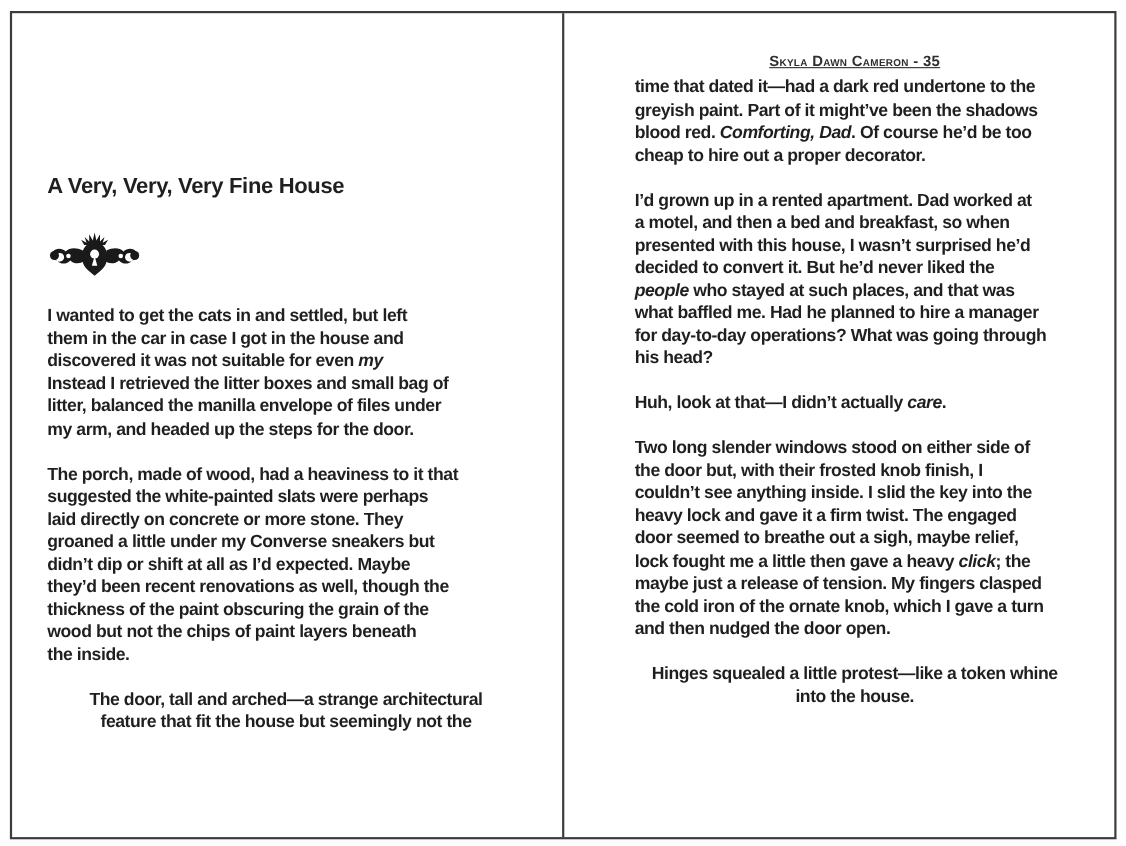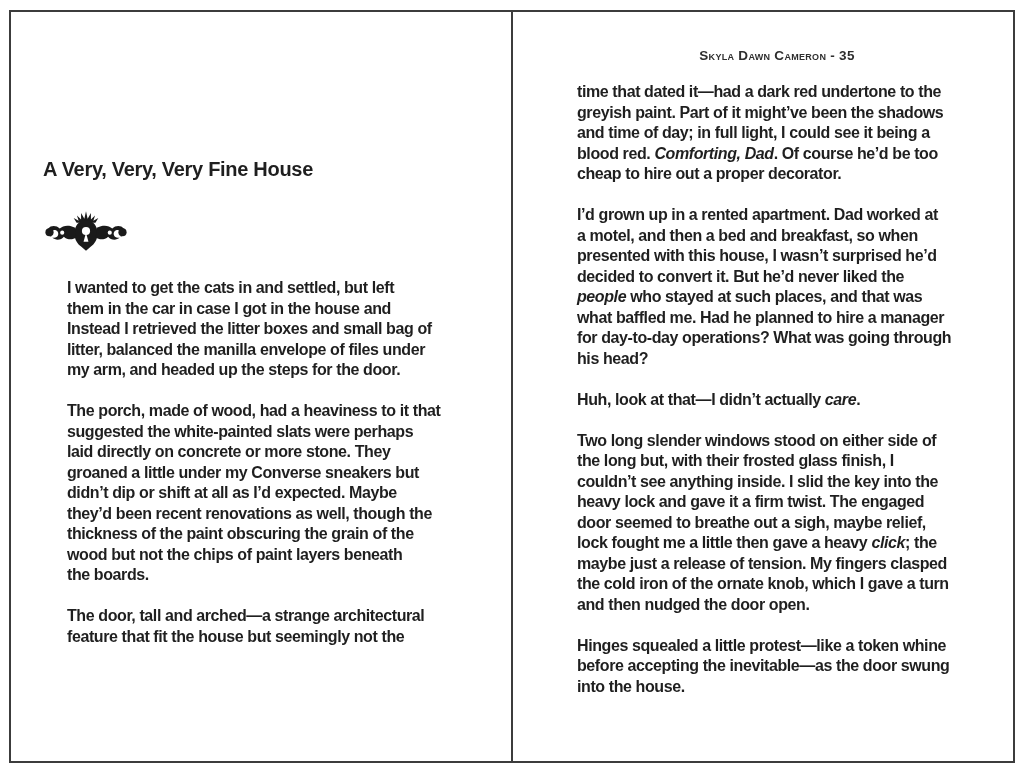--- a/index.html
+++ b/index.html
@@ -58,44 +58,45 @@
   }
   .ornament svg { display: block; width: 82px; height: 44px; }
 
   .body-text {
     position: absolute;
     color: var(--text, #1f1f1f);
     font-size: 16px;
     font-weight: 700;
     letter-spacing: -0.4px;
   }
-  .page-left  .body-text { left: 32px;  top: 266px; width: 434px; margin-left: 24px; }
-  .page-right .body-text { left: 64px;  top: 70px;  width: 400px; }
+  .page-left  .body-text { left: 32px;  top: 266px; width: 434px; }
+  .page-right .body-text { left: 64px;  top: 58px;  width: 400px; }
 
   .para { margin: 0 0 20.5px 0; }
-  .para:last-child { margin-bottom: 0; }
+  .para:last-child { margin-bottom: 0; text-align: center; }
   .line {
     height: 20.5px;
     line-height: 20.5px;
     white-space: nowrap;
   }
   .line em { font-style: italic; font-weight: 700; }
 
   .running-header {
     position: absolute;
     left: 64px;
     top: 36px;
     width: 400px;
     text-align: center;
     font-size: 13.5px;
     font-weight: 700;
     font-variant: small-caps;
     letter-spacing: 0.3px;
     color: var(--header_text, #2e2e2e);
     white-space: nowrap;
+    text-decoration: underline;
   }
 </style>
 </head>
 <body>
 
 <div class="stage">
   <div class="frame">
 
     <section class="page page-left">
       <h1 class="chapter-title">A Very, Very, Very Fine House</h1>
@@ -114,81 +115,80 @@
           <path d="M100 56 L94 78 L106 78 Z" fill="#ffffff"></path>
           <circle cx="42" cy="56" r="5" fill="#ffffff"></circle>
           <circle cx="158" cy="56" r="5" fill="#ffffff"></circle>
         </svg>
       </div>
 
       <div class="body-text">
           <div class="para">
             <div class="line"><span>I wanted to get the cats in and settled, but left</span></div>
             <div class="line"><span>them in the car in case I got in the house and</span></div>
+            <div class="line"><span>discovered it was not suitable for even </span><em>my</em></div>
             <div class="line"><span>Instead I retrieved the litter boxes and small bag of</span></div>
             <div class="line"><span>litter, balanced the manilla envelope of files under</span></div>
             <div class="line"><span>my arm, and headed up the steps for the door.</span></div>
           </div>
           <div class="para">
             <div class="line"><span>The porch, made of wood, had a heaviness to it that</span></div>
             <div class="line"><span>suggested the white-painted slats were perhaps</span></div>
             <div class="line"><span>laid directly on concrete or more stone. They</span></div>
             <div class="line"><span>groaned a little under my Converse sneakers but</span></div>
             <div class="line"><span>didn’t dip or shift at all as I’d expected. Maybe</span></div>
             <div class="line"><span>they’d been recent renovations as well, though the</span></div>
             <div class="line"><span>thickness of the paint obscuring the grain of the</span></div>
             <div class="line"><span>wood but not the chips of paint layers beneath</span></div>
-            <div class="line"><span>the boards.</span></div>
+            <div class="line"><span>the inside.</span></div>
           </div>
           <div class="para">
             <div class="line"><span>The door, tall and arched—a strange architectural</span></div>
             <div class="line"><span>feature that fit the house but seemingly not the</span></div>
           </div>
         </div>
     </section>
 
     <div class="divider"></div>
 
     <section class="page page-right">
       <header class="running-header">Skyla Dawn Cameron - 35</header>
 
       <div class="body-text">
           <div class="para">
             <div class="line"><span>time that dated it—had a dark red undertone to the</span></div>
             <div class="line"><span>greyish paint. Part of it might’ve been the shadows</span></div>
-            <div class="line"><span>and time of day; in full light, I could see it being a</span></div>
             <div class="line"><span>blood red. </span><em>Comforting, Dad</em><span>. Of course he’d be too</span></div>
             <div class="line"><span>cheap to hire out a proper decorator.</span></div>
           </div>
           <div class="para">
             <div class="line"><span>I’d grown up in a rented apartment. Dad worked at</span></div>
             <div class="line"><span>a motel, and then a bed and breakfast, so when</span></div>
             <div class="line"><span>presented with this house, I wasn’t surprised he’d</span></div>
             <div class="line"><span>decided to convert it. But he’d never liked the</span></div>
             <div class="line"><em>people</em><span> who stayed at such places, and that was</span></div>
             <div class="line"><span>what baffled me. Had he planned to hire a manager</span></div>
             <div class="line"><span>for day-to-day operations? What was going through</span></div>
             <div class="line"><span>his head?</span></div>
           </div>
           <div class="para">
             <div class="line"><span>Huh, look at that—I didn’t actually </span><em>care</em><span>.</span></div>
           </div>
           <div class="para">
             <div class="line"><span>Two long slender windows stood on either side of</span></div>
-            <div class="line"><span>the long but, with their frosted glass finish, I</span></div>
+            <div class="line"><span>the door but, with their frosted knob finish, I</span></div>
             <div class="line"><span>couldn’t see anything inside. I slid the key into the</span></div>
             <div class="line"><span>heavy lock and gave it a firm twist. The engaged</span></div>
             <div class="line"><span>door seemed to breathe out a sigh, maybe relief,</span></div>
             <div class="line"><span>lock fought me a little then gave a heavy </span><em>click</em><span>; the</span></div>
             <div class="line"><span>maybe just a release of tension. My fingers clasped</span></div>
             <div class="line"><span>the cold iron of the ornate knob, which I gave a turn</span></div>
             <div class="line"><span>and then nudged the door open.</span></div>
           </div>
           <div class="para">
             <div class="line"><span>Hinges squealed a little protest—like a token whine</span></div>
-            <div class="line"><span>before accepting the inevitable—as the door swung</span></div>
             <div class="line"><span>into the house.</span></div>
           </div>
         </div>
     </section>
 
   </div>
 </div>
 
 </body></html>

